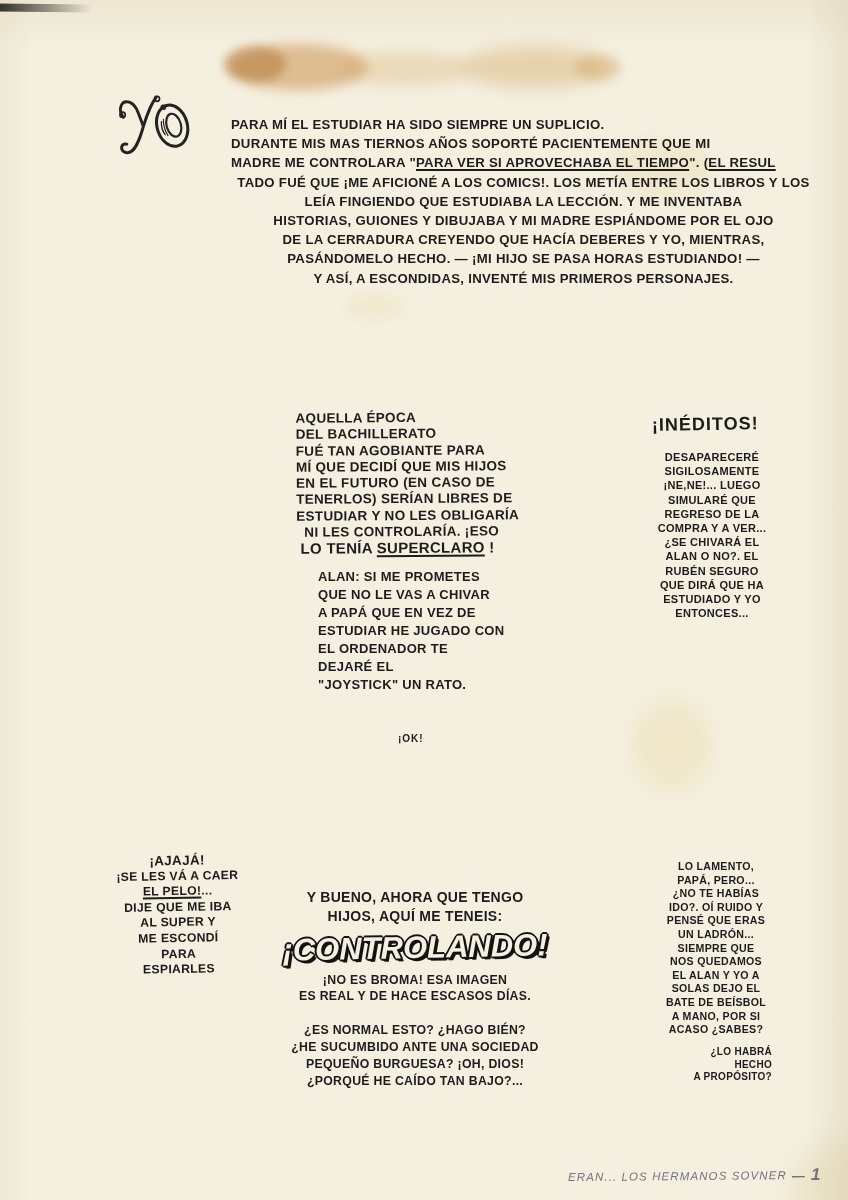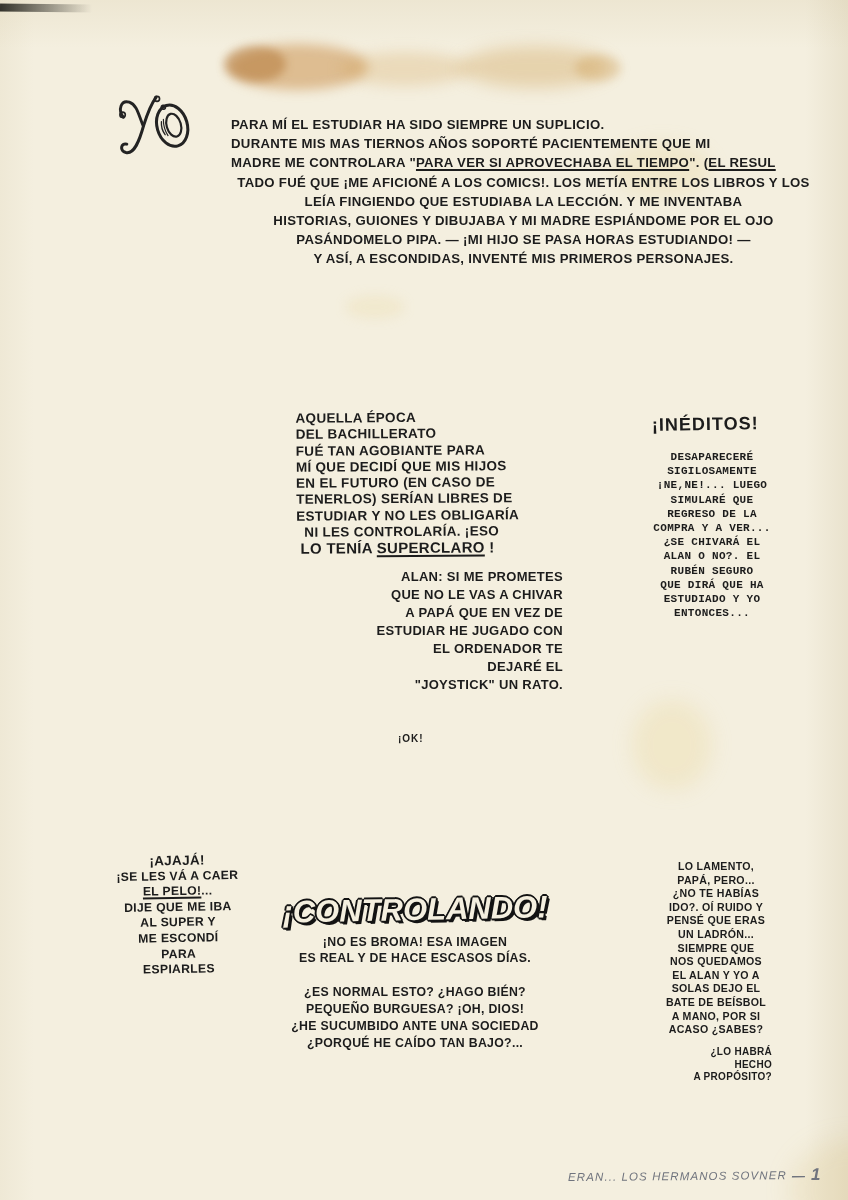--- a/index.html
+++ b/index.html
@@ -32,23 +32,23 @@
   .hand{font-weight:700;letter-spacing:0.3px;white-space:nowrap;}
   .ln{white-space:nowrap;}
   u{text-decoration-thickness:2px;text-underline-offset:2px;}
   .intro{left:231px;top:115px;width:585px;font-size:13.2px;line-height:19.2px;}
   .intro .centered .ln{text-align:center;}
   .blk-bachillerato{left:296px;top:410px;font-size:13.5px;line-height:16.3px;transform:rotate(-0.4deg);}
   .blk-bachillerato .ln:nth-child(8){padding-left:8px;}
   .blk-bachillerato .ln:nth-child(9){font-size:15px;padding-left:4px;}
   .ineditos-title{left:652px;top:414px;font-size:18px;letter-spacing:1px;transform:rotate(-1deg);}
   .blk-ineditos{left:642px;top:450px;width:140px;font-size:11px;line-height:14.2px;}
-  .blk-ineditos .ln{text-align:center;font-family:Liberation Mono, monospace;}
+  .blk-ineditos .ln{text-align:center;}
   .blk-alan{left:318px;top:568px;width:245px;font-size:13px;line-height:18px;}
-  .blk-alan .ln{text-align:right;}
+  .blk-alan .ln{text-align:left;}
   .ok{left:398px;top:733px;font-size:10px;letter-spacing:1px;}
   .blk-ajaja{left:92px;top:853px;width:172px;font-size:12.2px;line-height:15.6px;transform:rotate(-1deg);}
   .blk-ajaja .ln{text-align:center;}
   .blk-ajaja .ln:first-child{font-size:13.5px;}
   .blk-controlando{left:282px;top:888px;width:266px;text-align:center;}
   .blk-controlando .intro2{font-size:14px;line-height:19px;}
   .big-title{
     font-size:31px;font-weight:900;font-style:italic;letter-spacing:0px;
     color:#f4efdf;margin:4px 0 6px 0;transform:rotate(-1.2deg);white-space:nowrap;
     text-shadow:
@@ -107,21 +107,22 @@
 <div class="abs hand intro">
   <div class="topleft">
       <div class="ln">PARA MÍ EL ESTUDIAR HA SIDO SIEMPRE UN SUPLICIO.</div>
       <div class="ln">DURANTE MIS MAS TIERNOS AÑOS SOPORTÉ PACIENTEMENTE QUE MI</div>
       <div class="ln">MADRE ME CONTROLARA "<u>PARA VER SI APROVECHABA EL TIEMPO</u>". (<u>EL RESUL</u></div>
     </div>
   <div class="centered">
       <div class="ln">TADO FUÉ QUE ¡ME AFICIONÉ A LOS COMICS!. LOS METÍA ENTRE LOS LIBROS Y LOS</div>
       <div class="ln">LEÍA FINGIENDO QUE ESTUDIABA LA LECCIÓN. Y ME INVENTABA</div>
       <div class="ln">HISTORIAS, GUIONES Y DIBUJABA Y MI MADRE ESPIÁNDOME POR EL OJO</div>
-      <div class="ln">PASÁNDOMELO PIPA. — ¡MI HIJO SE PASA HORAS ESTUDIANDO! —</div>
+      <div class="ln">DE LA CERRADURA CREYENDO QUE HACÍA DEBERES Y YO, MIENTRAS,</div>
+      <div class="ln">PASÁNDOMELO HECHO. — ¡MI HIJO SE PASA HORAS ESTUDIANDO! —</div>
       <div class="ln">Y ASÍ, A ESCONDIDAS, INVENTÉ MIS PRIMEROS PERSONAJES.</div>
     </div>
 </div>
 
 <div class="abs hand blk-bachillerato">
     <div class="ln">AQUELLA ÉPOCA</div>
     <div class="ln">DEL BACHILLERATO</div>
     <div class="ln">FUÉ TAN AGOBIANTE PARA</div>
     <div class="ln">MÍ QUE DECIDÍ QUE MIS HIJOS</div>
     <div class="ln">EN EL FUTURO (EN CASO DE</div>
@@ -164,29 +165,33 @@
     <div class="ln">¡SE LES VÁ A CAER</div>
     <div class="ln"><u>EL PELO!</u>...</div>
     <div class="ln">DIJE QUE ME IBA</div>
     <div class="ln">AL SUPER Y</div>
     <div class="ln">ME ESCONDÍ</div>
     <div class="ln">PARA</div>
     <div class="ln">ESPIARLES</div>
   </div>
 
 <div class="abs hand blk-controlando">
+  <div class="intro2">
+      <div class="ln">Y BUENO, AHORA QUE TENGO</div>
+      <div class="ln">HIJOS, AQUÍ ME TENEIS:</div>
+    </div>
   <div class="big-title">¡CONTROLANDO!</div>
   <div class="after">
       <div class="ln">¡NO ES BROMA! ESA IMAGEN</div>
       <div class="ln">ES REAL Y DE HACE ESCASOS DÍAS.</div>
     </div>
   <div class="questions">
       <div class="ln">¿ES NORMAL ESTO? ¿HAGO BIÉN?</div>
+      <div class="ln">¿HE SUCUMBIDO ANTE UNA SOCIEDAD</div>
       <div class="ln">PEQUEÑO BURGUESA? ¡OH, DIOS!</div>
-      <div class="ln">¿HE SUCUMBIDO ANTE UNA SOCIEDAD</div>
       <div class="ln">¿PORQUÉ HE CAÍDO TAN BAJO?...</div>
     </div>
 </div>
 
 <div class="abs hand blk-lamento">
     <div class="ln">LO LAMENTO,</div>
     <div class="ln">PAPÁ, PERO...</div>
     <div class="ln">¿NO TE HABÍAS</div>
     <div class="ln">IDO?. OÍ RUIDO Y</div>
     <div class="ln">PENSÉ QUE ERAS</div>

